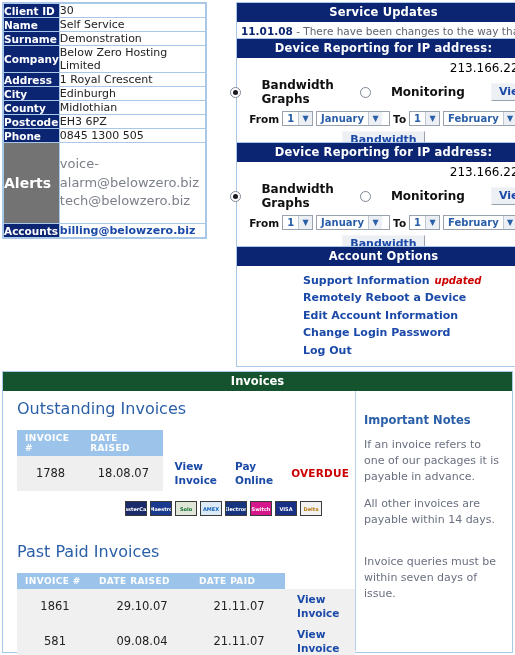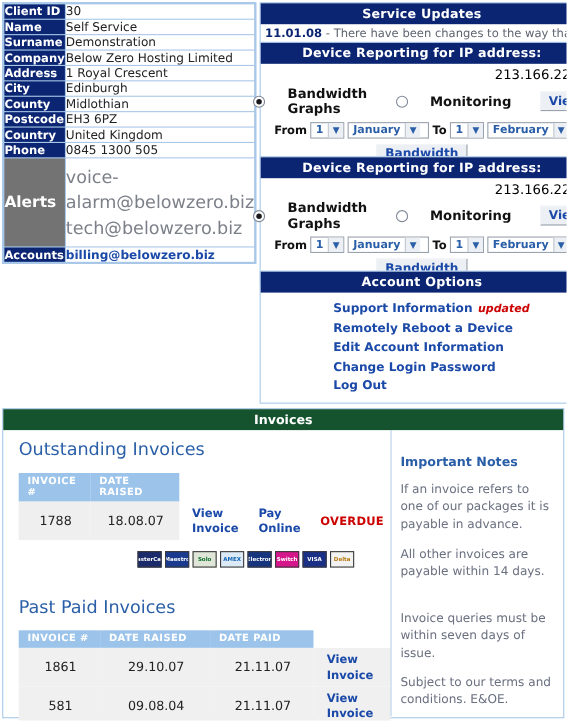--- a/index.html
+++ b/index.html
@@ -25,21 +25,21 @@
   }
   .ct-value{
     background:#ffffff;color:#222;font-size:11px;padding:4px 6px;
     vertical-align:middle;
   }
   .ct-alerts-label{
     background:#737373;color:#ffffff;font-weight:bold;font-size:14px;
     padding:4px 5px;vertical-align:middle;height:80px;
   }
   .ct-alerts-value{
-    background:#ffffff;color:#7b7f88;font-size:16px;padding:4px 6px;
+    background:#ffffff;color:#7b7f88;font-size:13px;padding:4px 6px;
     vertical-align:middle;line-height:1.45;
   }
   .ct-acct-value{
     background:#ffffff;padding:4px 6px;vertical-align:middle;margin-top:36px;
   }
   .acct-mail{color:#1a49a8;font-weight:bold;font-size:11px;}
 
   
   .rpanel{
     position:absolute;left:236px;width:295px;
@@ -191,24 +191,20 @@
         <td class="ct-label">City</td>
         <td class="ct-value">Edinburgh</td>
       </tr>
       <tr>
         <td class="ct-label">County</td>
         <td class="ct-value">Midlothian</td>
       </tr>
       <tr>
         <td class="ct-label">Postcode</td>
         <td class="ct-value">EH3 6PZ</td>
-      </tr>
-      <tr>
-        <td class="ct-label">Country</td>
-        <td class="ct-value">United Kingdom</td>
       </tr>
       <tr>
         <td class="ct-label">Phone</td>
         <td class="ct-value">0845 1300 505</td>
       </tr>
       <tr>
         <td class="ct-alerts-label">Alerts</td>
         <td class="ct-alerts-value">
           <div>voice-alarm@belowzero.biz</div>
           <div>tech@belowzero.biz</div>
@@ -386,19 +382,18 @@
 
           </tbody>
         </table>
       </div>
 
       <div class="inv-right">
         <div class="notes-title">Important Notes</div>
         <div class="note">If an invoice refers to one of our packages it is payable in advance.</div>
         <div class="note">All other invoices are payable within 14 days.</div>
         <div class="note gap">Invoice queries must be within seven days of issue.</div>
-        <div class="note">Subject to our terms and conditions. E&amp;OE.</div>
       </div>
 
     </div>
   </div>
 
 </div>
 
 </body></html>

